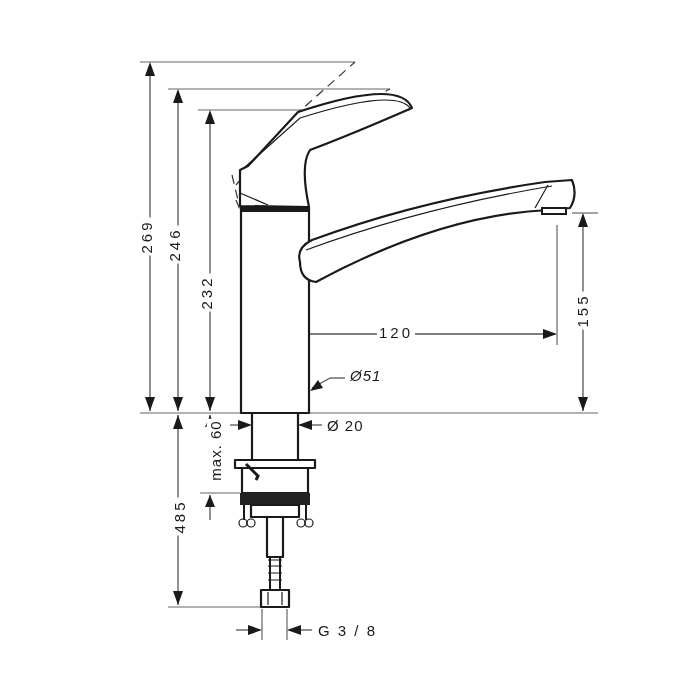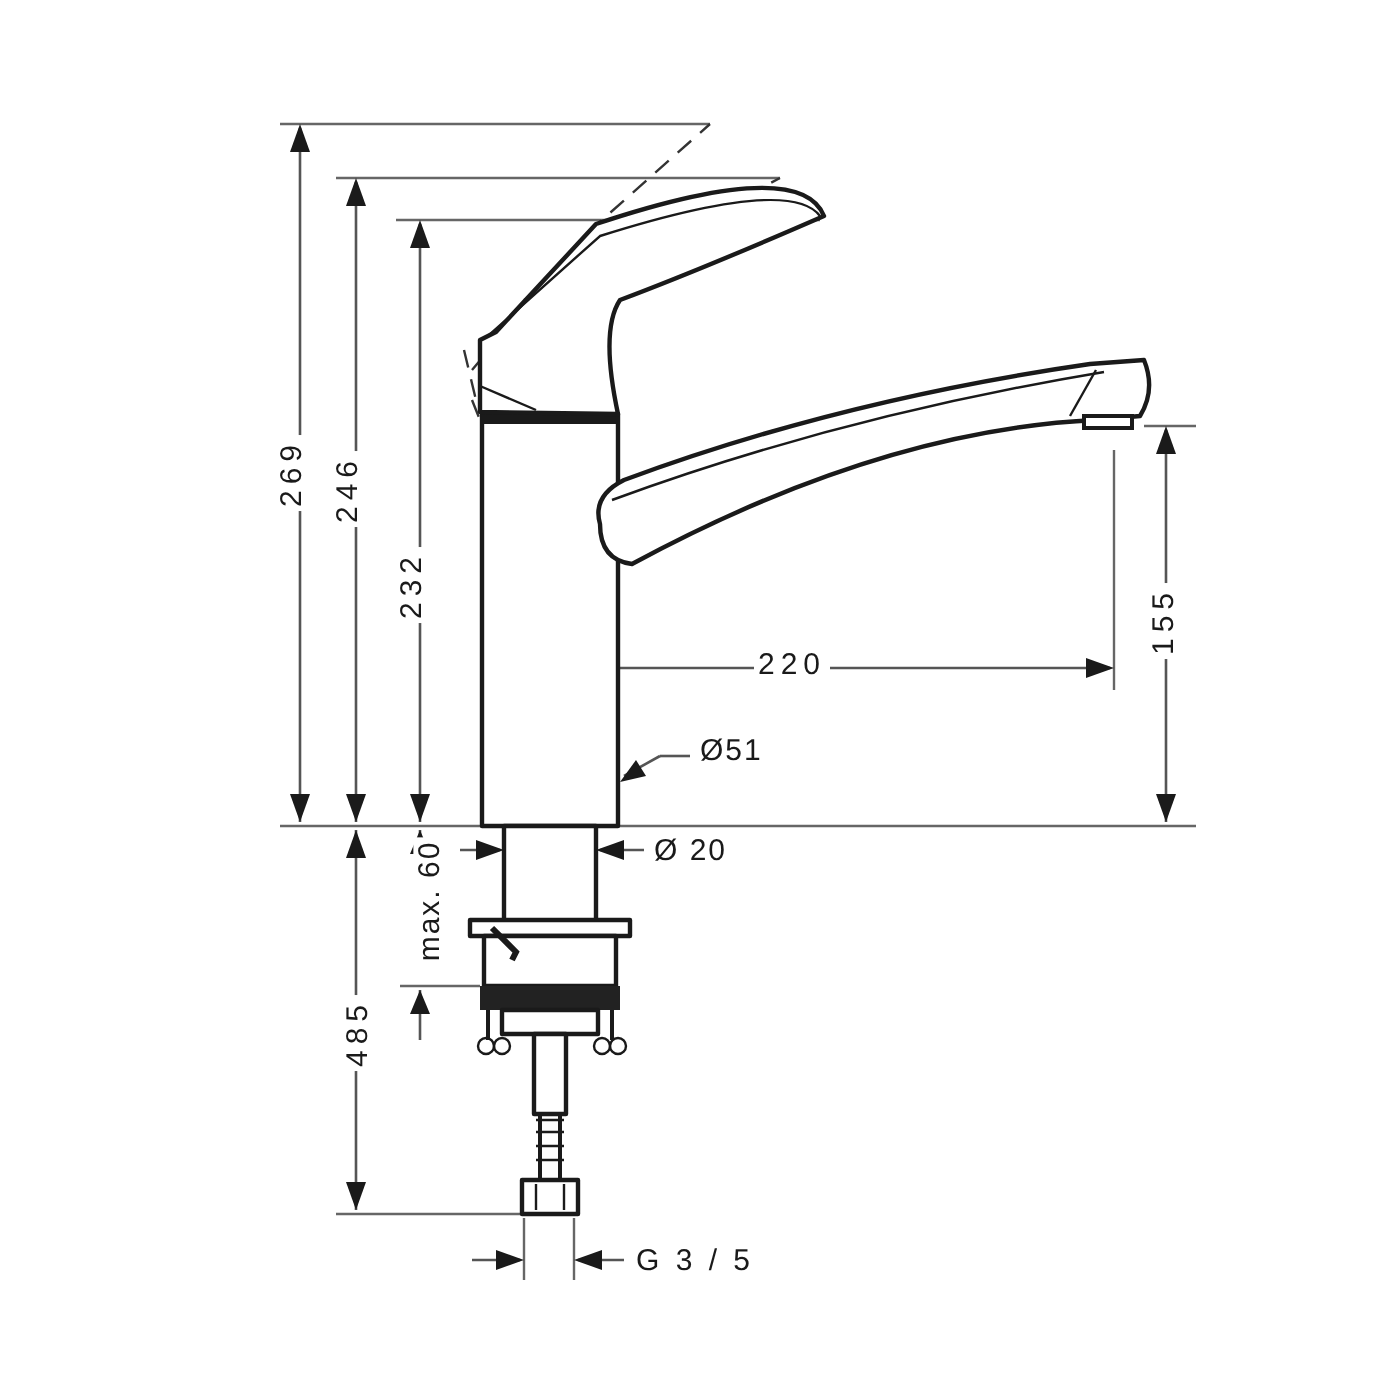--- a/index.html
+++ b/index.html
@@ -111,20 +111,20 @@
     <line class="ext" x1="287" y1="609" x2="287" y2="640"></line>
     <line class="dim" x1="236" y1="630" x2="260" y2="630"></line>
     <polygon class="arrow" points="262,630 248,625 248,635"></polygon>
     <line class="dim" x1="289" y1="630" x2="312" y2="630"></line>
     <polygon class="arrow" points="287,630 301,625 301,635"></polygon>
   </svg>
 
   <span class="lbl vert" style="left:127px; top:228px;">269</span>
   <span class="lbl vert" style="left:155px; top:236px;">246</span>
   <span class="lbl vert" style="left:187px; top:284px;">232</span>
-  <span class="lbl" style="left:377px; top:324px;">220</span>
+  <span class="lbl" style="left:377px; top:324px;">120</span>
   <span class="lbl vert" style="left:563px; top:302px;">155</span>
-  <span class="lbl" style="left:348px; top:367px; letter-spacing:1px;">Ø51</span>
+  <span class="lbl" style="left:348px; top:367px; letter-spacing:1px;font-style:italic;">Ø51</span>
   <span class="lbl" style="left:325px; top:417px; letter-spacing:1px;">Ø 20</span>
   <span class="lbl vert" style="left:183px; top:442px; letter-spacing:1px;">max. 60</span>
   <span class="lbl vert" style="left:160px; top:508px;">485</span>
-  <span class="lbl" style="left:316px; top:622px; letter-spacing:2px;">G 3 / 5</span>
+  <span class="lbl" style="left:316px; top:622px; letter-spacing:2px;">G 3 / 8</span>
 </div>
 
 </body></html>

